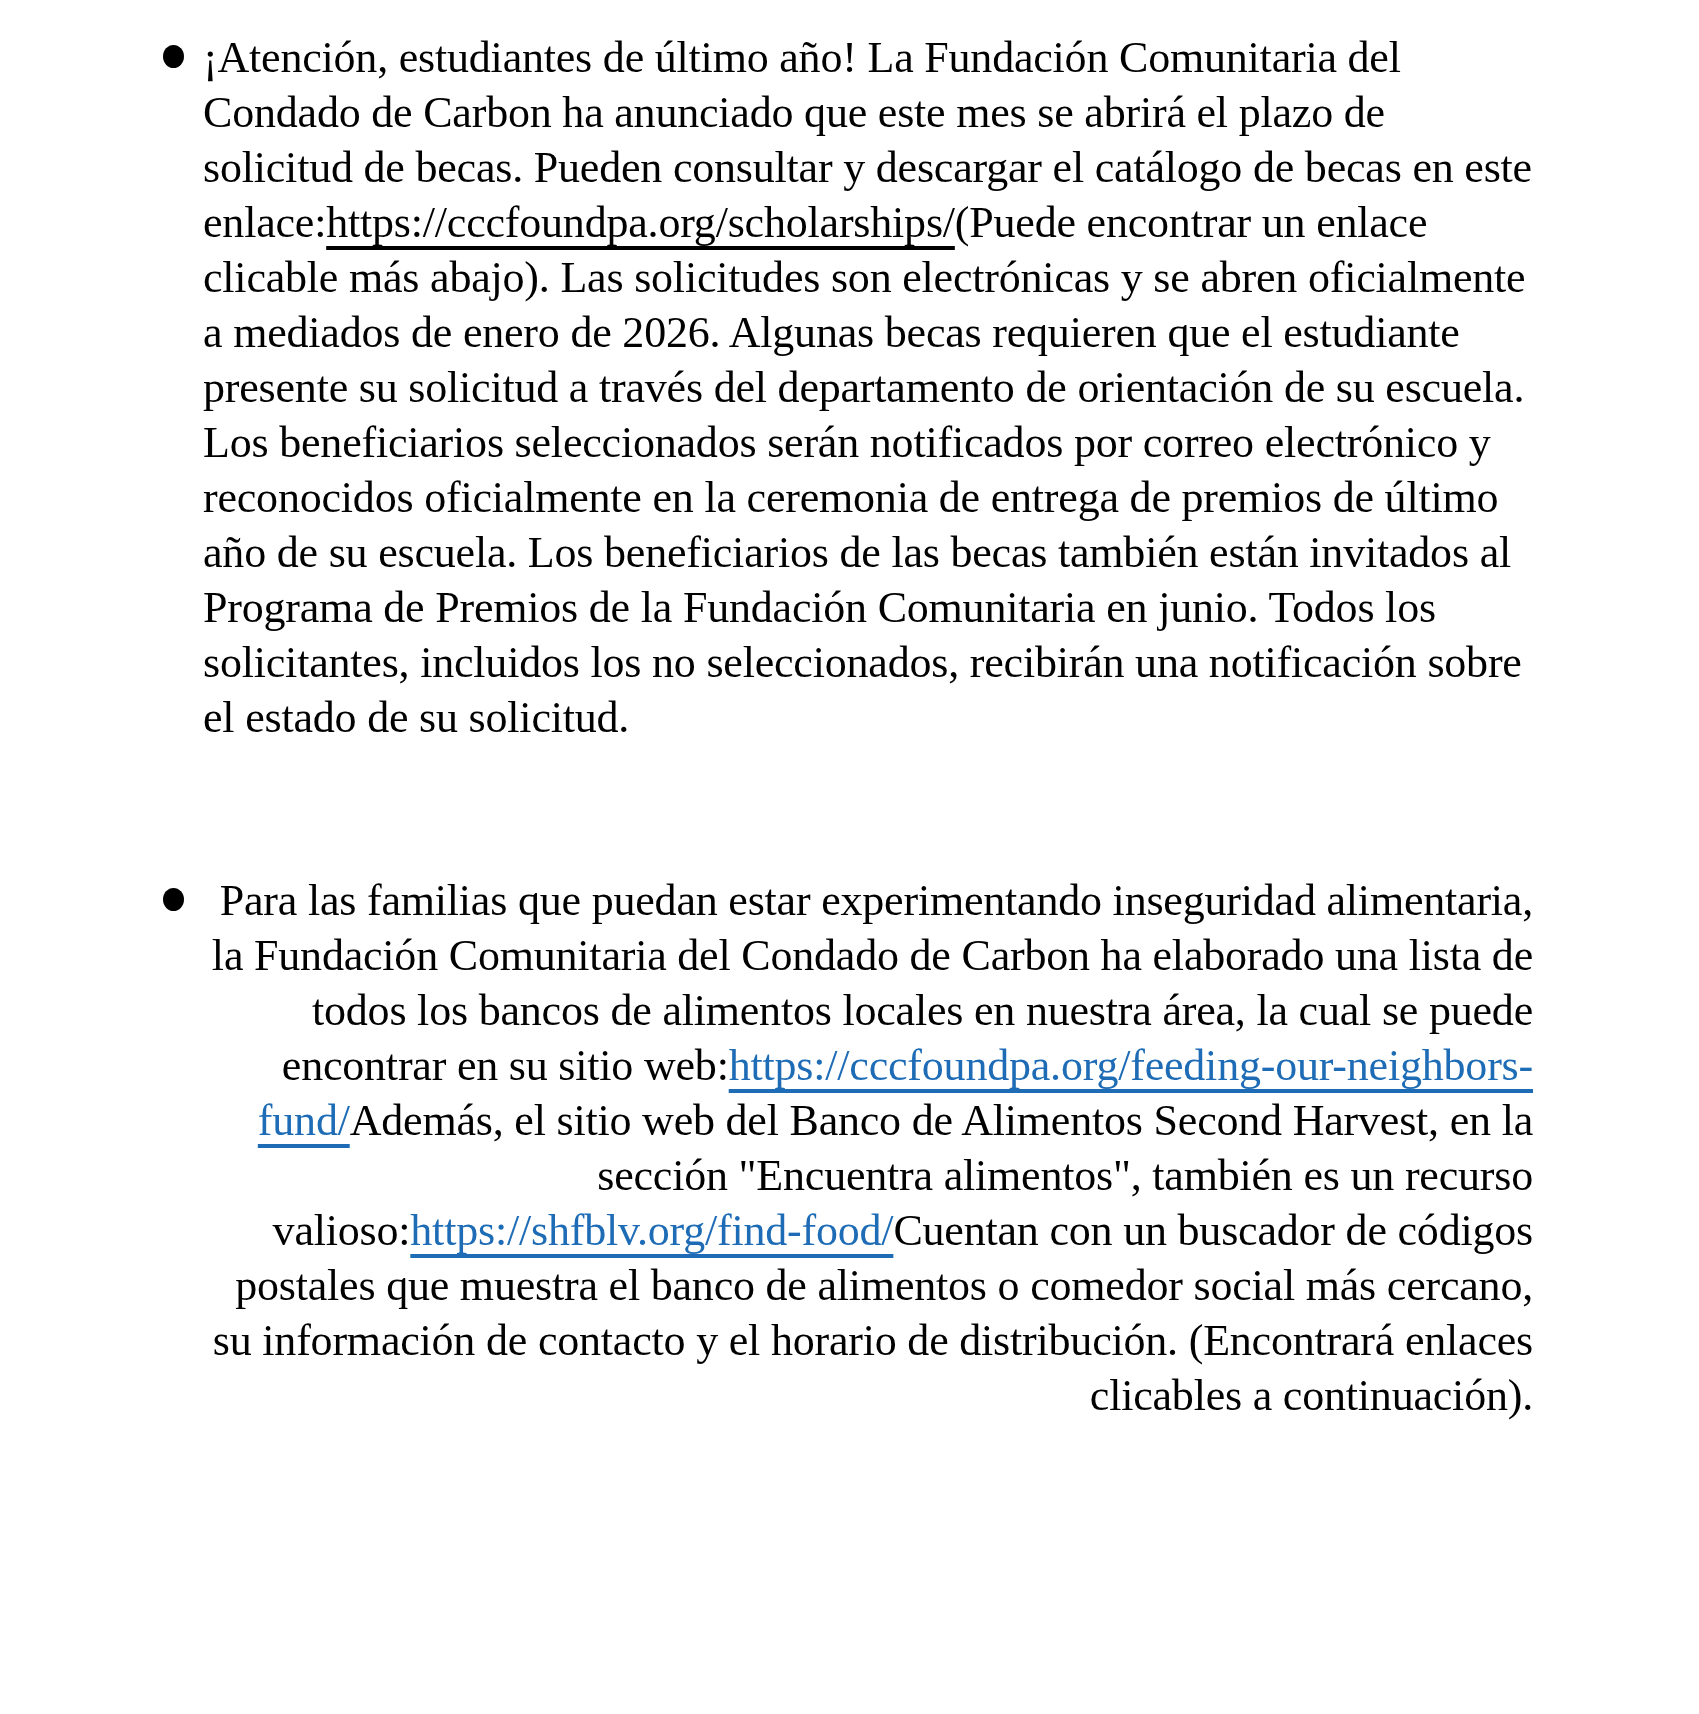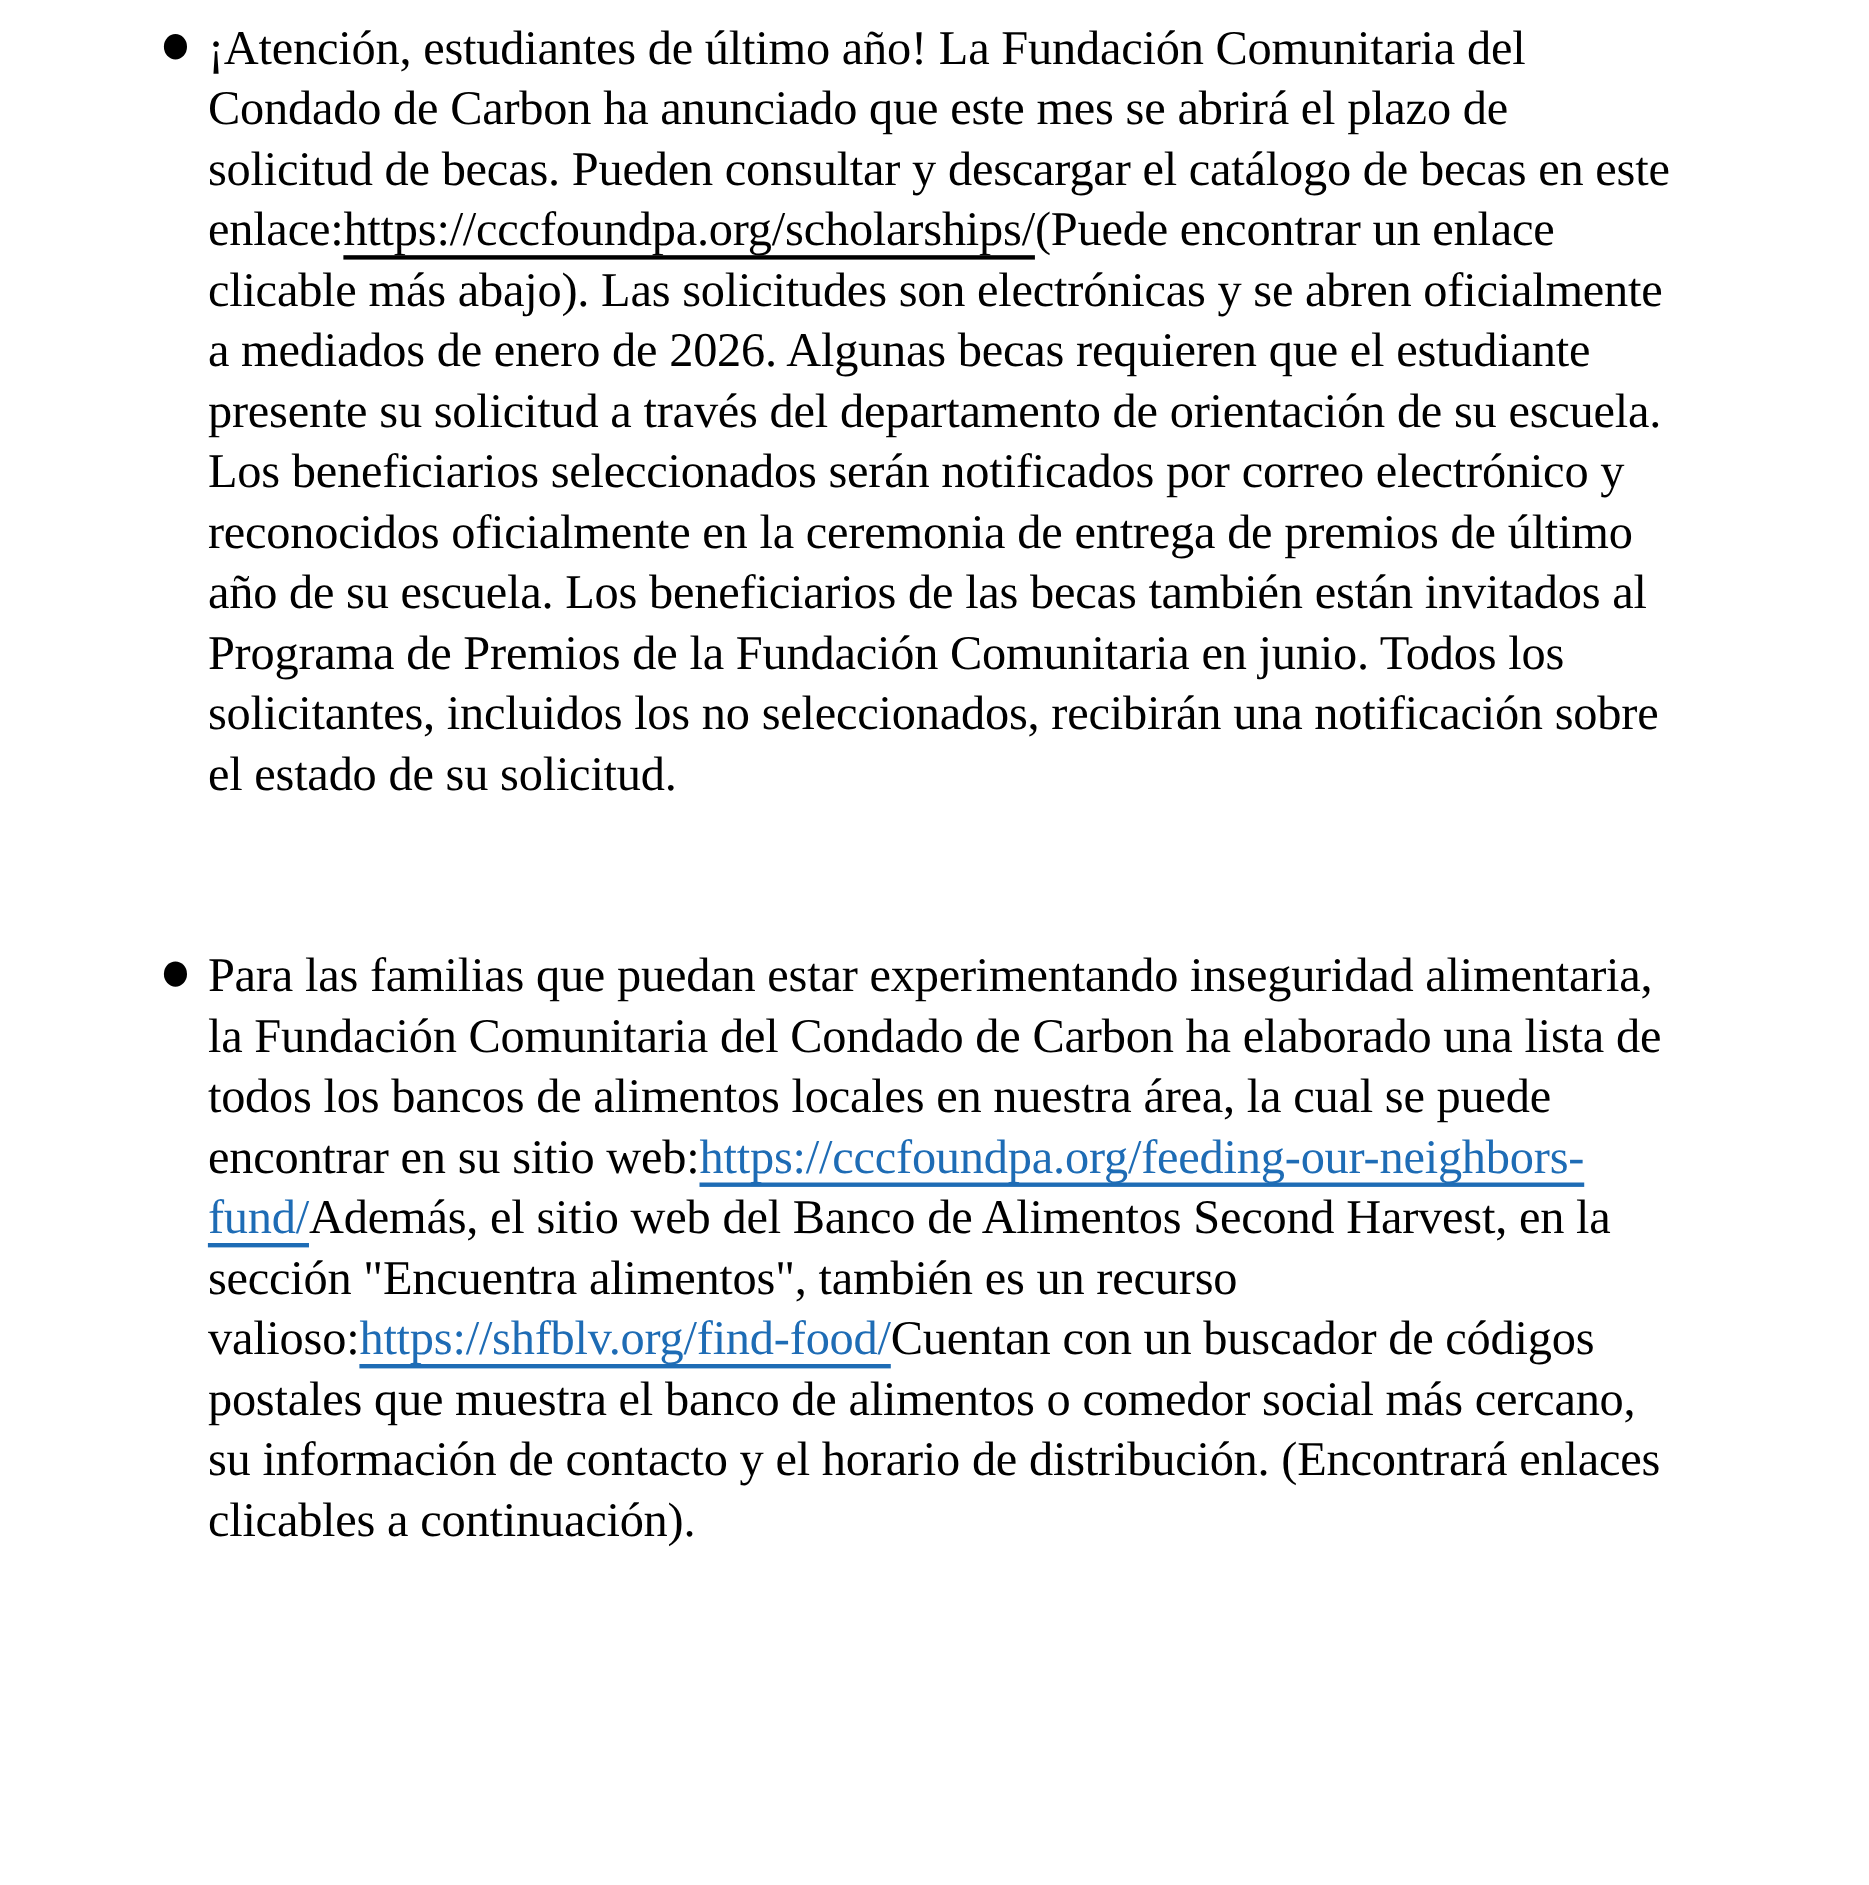--- a/index.html
+++ b/index.html
@@ -15,34 +15,35 @@
     color: var(--text-color, #000000);
   }
   .page {
     position: relative;
     width: 1699px;
     height: 1714px;
     background: #ffffff;
   }
   ul.bullet-list {
     list-style: none;
-    margin: 4px;
+    margin: 18px;
     padding: 12px 0 0 185px;
     width: 1330px;
   }
   ul.bullet-list li {
     position: relative;
     font-size: 44px;
     line-height: 55px;
     letter-spacing: -0.2px;
     overflow-wrap: break-word;
     hyphens: none;
   }
   ul.bullet-list li + li {
     margin-top: 128px;
+    text-align: right;
   }
   .dot {
     position: absolute;
     left: -40px;
     top: 15px;
     width: 21px;
     height: 23px;
     background: #000000;
     border-radius: 50%;
     display: inline-block;

